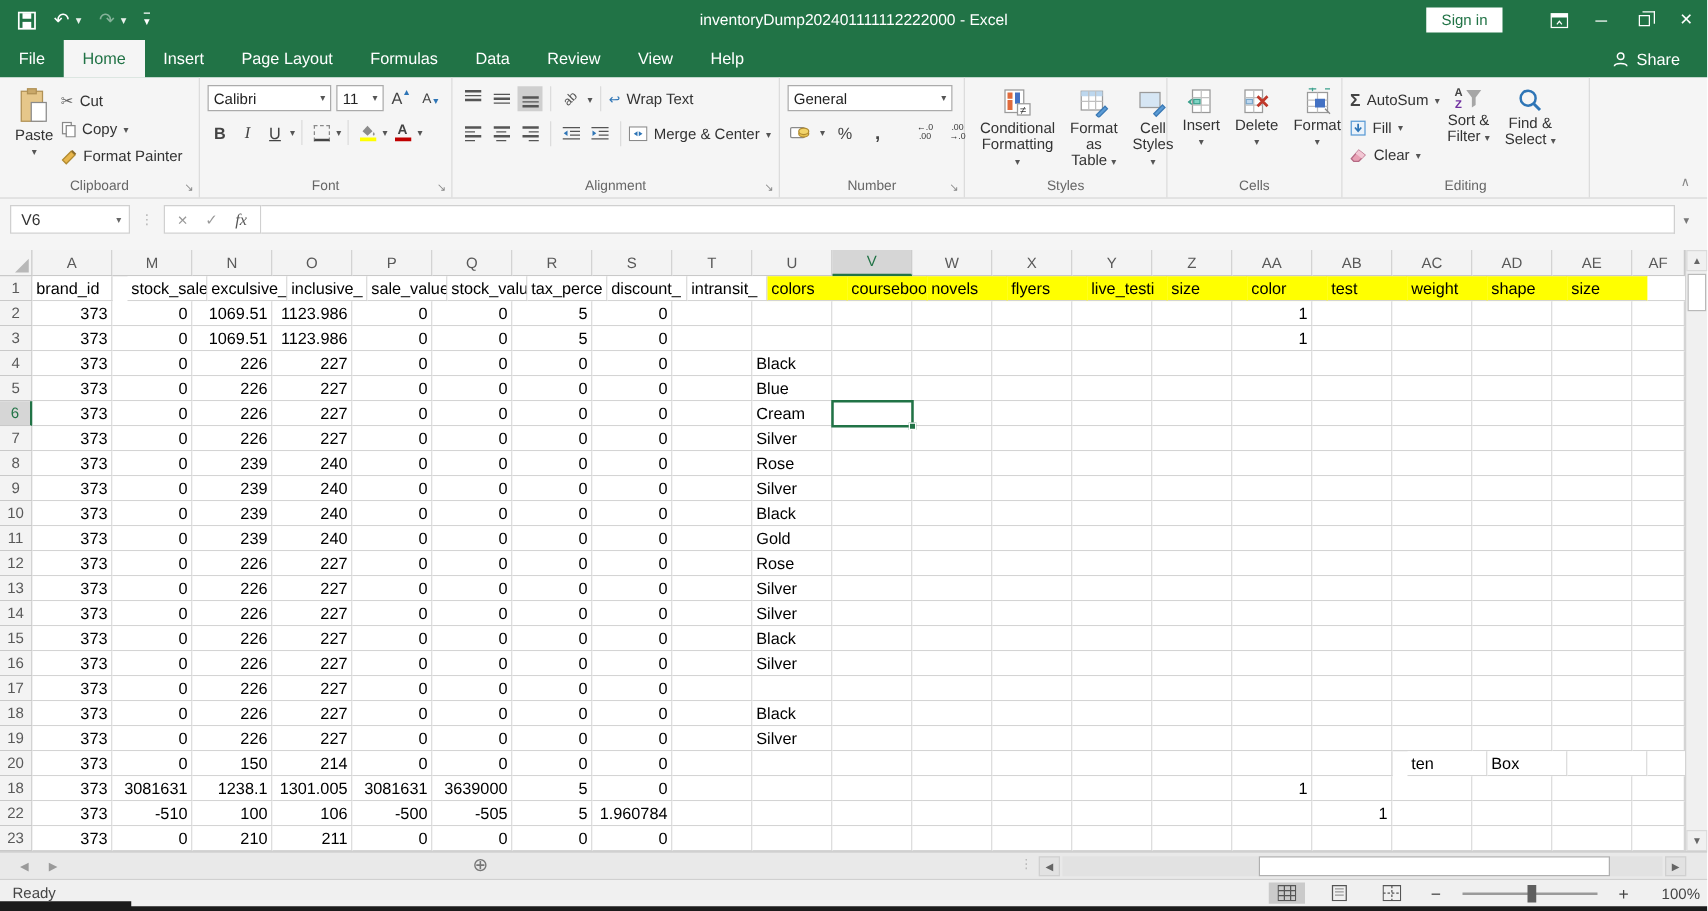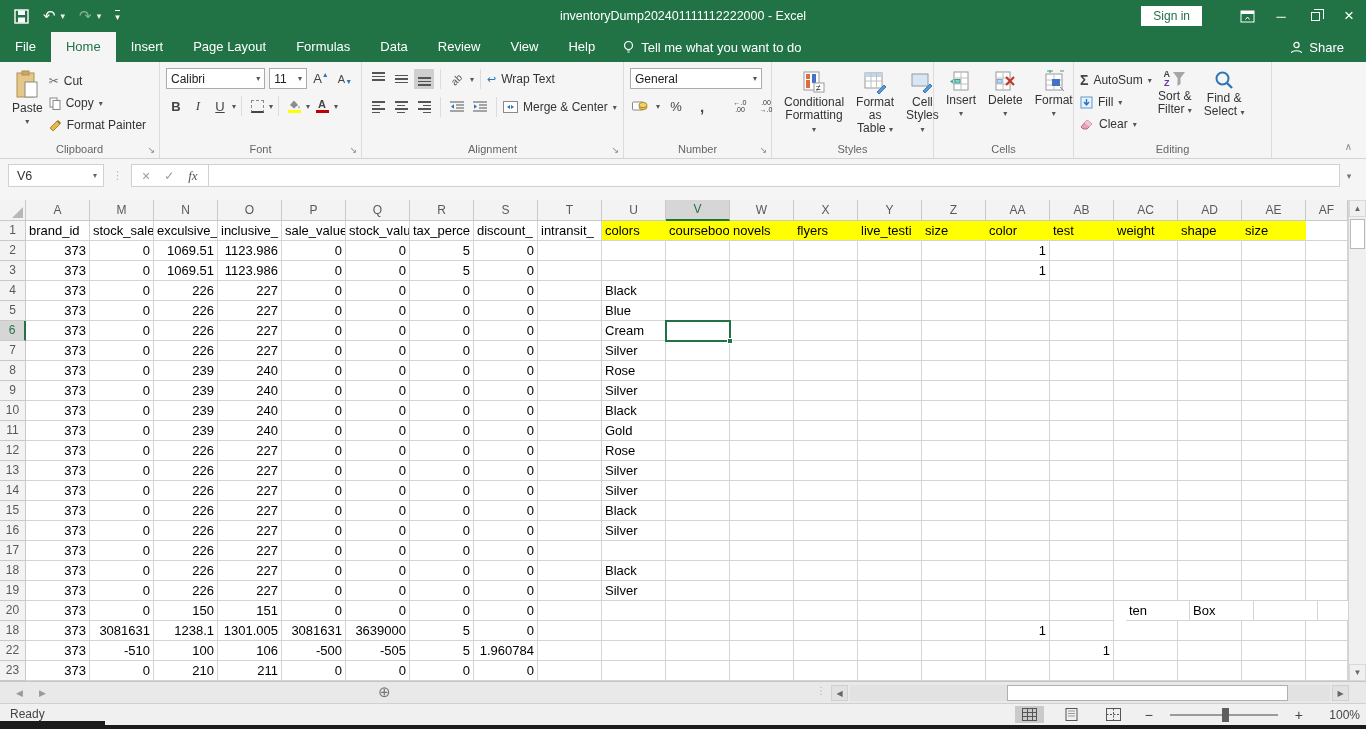--- a/index.html
+++ b/index.html
@@ -154,27 +154,20 @@
         <div class="rtab">File</div>
         <div class="rtab active">Home</div>
         <div class="rtab">Insert</div>
         <div class="rtab">Page Layout</div>
         <div class="rtab">Formulas</div>
         <div class="rtab">Data</div>
         <div class="rtab">Review</div>
         <div class="rtab">View</div>
         <div class="rtab">Help</div>
       </div>
-    <div class="tellme">
-      <svg width="13" height="14" viewBox="0 0 13 14">
-          <circle cx="6.5" cy="5.5" r="4" fill="none" stroke="#fff" stroke-width="1.2"></circle>
-          <path d="M5 10 h3 M5.4 12 h2.2" stroke="#fff" stroke-width="1.2"></path>
-        </svg>
-      <span>Tell me what you want to do</span>
-    </div>
     <div class="share-box">
       <svg width="13" height="13" viewBox="0 0 13 13">
           <circle cx="6.5" cy="4" r="2.6" fill="none" stroke="#fff" stroke-width="1.2"></circle>
           <path d="M1.5 12 c0-3 10-3 10 0" fill="none" stroke="#fff" stroke-width="1.2"></path>
         </svg>
       <span>Share</span>
     </div>
   </div>
 
   <div id="ribbon">
@@ -543,21 +536,21 @@
         <div class="g-colhead" style="width: 64px;">AA</div>
         <div class="g-colhead" style="width: 64px;">AB</div>
         <div class="g-colhead" style="width: 64px;">AC</div>
         <div class="g-colhead" style="width: 64px;">AD</div>
         <div class="g-colhead" style="width: 64px;">AE</div>
         <div class="g-colhead" style="width: 42px;">AF</div>
       </div>
       <div class="g-row">
         <div class="g-rowhead">1</div>
         <div class="g-cell" style="width: 64px;">brand_id</div>
-        <div class="g-cell" style="width: 64px;">stock_sale</div>
+        <div class="g-cell" style="width: 64px; margin-left: 12px;">stock_sale</div>
         <div class="g-cell" style="width: 64px;">exculsive_</div>
         <div class="g-cell" style="width: 64px;">inclusive_</div>
         <div class="g-cell" style="width: 64px;">sale_value</div>
         <div class="g-cell" style="width: 64px;">stock_valu</div>
         <div class="g-cell" style="width: 64px;">tax_perce</div>
         <div class="g-cell" style="width: 64px;">discount_</div>
         <div class="g-cell" style="width: 64px;">intransit_</div>
         <div class="g-cell hl" style="width: 64px;">colors</div>
         <div class="g-cell hl" style="width: 64px;">coursebook</div>
         <div class="g-cell hl" style="width: 64px;">novels</div>
@@ -1003,21 +996,21 @@
         <div class="g-cell" style="width: 64px;"></div>
         <div class="g-cell" style="width: 64px;"></div>
         <div class="g-cell" style="width: 64px;"></div>
         <div class="g-cell" style="width: 42px;"></div>
       </div>
       <div class="g-row">
         <div class="g-rowhead">20</div>
         <div class="g-cell num" style="width: 64px;">373</div>
         <div class="g-cell num" style="width: 64px;">0</div>
         <div class="g-cell num" style="width: 64px;">150</div>
-        <div class="g-cell num" style="width: 64px;">151</div>
+        <div class="g-cell num" style="width: 64px;">214</div>
         <div class="g-cell num" style="width: 64px;">0</div>
         <div class="g-cell num" style="width: 64px;">0</div>
         <div class="g-cell num" style="width: 64px;">0</div>
         <div class="g-cell num" style="width: 64px;">0</div>
         <div class="g-cell" style="width: 64px;"></div>
         <div class="g-cell" style="width: 64px;"></div>
         <div class="g-cell" style="width: 64px;"></div>
         <div class="g-cell" style="width: 64px;"></div>
         <div class="g-cell" style="width: 64px;"></div>
         <div class="g-cell" style="width: 64px;"></div>

